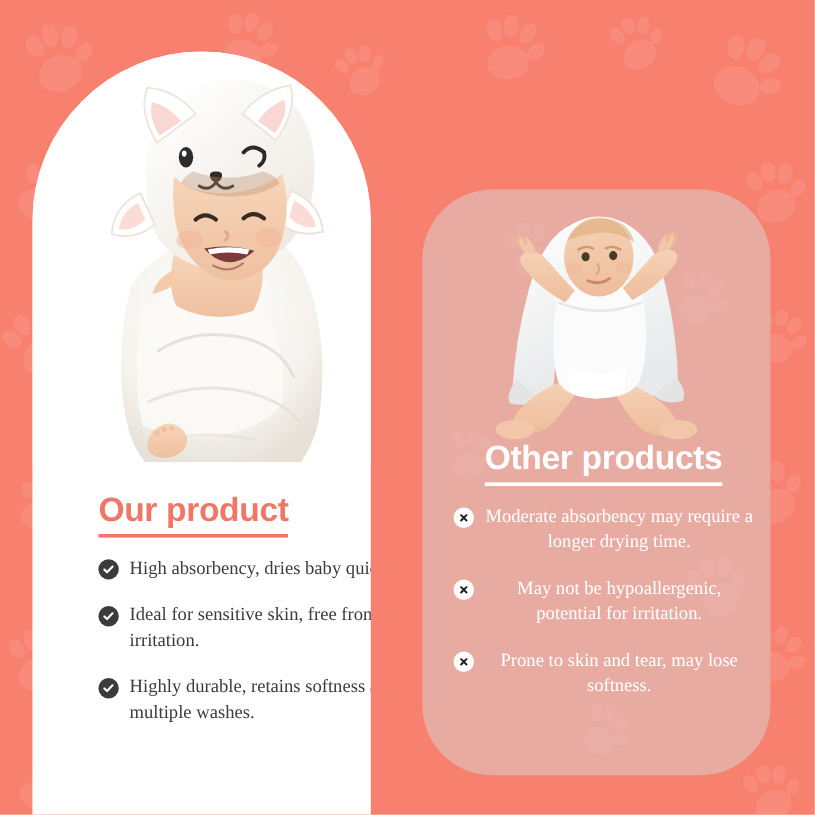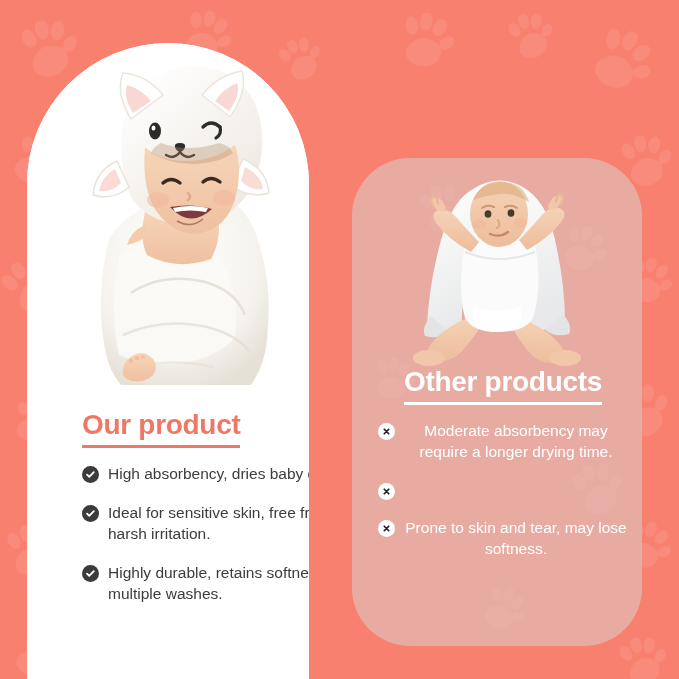--- a/index.html
+++ b/index.html
@@ -108,20 +108,21 @@
   }
   #other-heading {
     color: #ffffff;
     border-bottom: 3px solid #ffffff;
   }
 
   ul.bullets {
     list-style: none;
     margin: 0;
     padding: 0;
+    font-family: Liberation Serif, serif;
   }
   ul.bullets li {
     display: flex;
     align-items: flex-start;
     gap: 9px;
     margin-bottom: 18px;
     font-size: 15.5px;
     line-height: 1.35;
   }
   #left-column ul.bullets li { color: #3c3c3c; }
@@ -508,20 +509,21 @@
               </svg>
           </span>
           <span class="bullet-text">Moderate absorbency may require a longer drying time.</span>
         </li>
         <li>
           <span class="bullet-icon icon-cross">
             <svg width="9" height="9" viewBox="0 0 12 12">
                 <path d="M3 3 L9 9 M9 3 L3 9" stroke="#1f1f1f" stroke-width="2.2" stroke-linecap="round"></path>
               </svg>
           </span>
+          <span class="bullet-text">May not be hypoallergenic, potential for irritation.</span>
         </li>
         <li>
           <span class="bullet-icon icon-cross">
             <svg width="9" height="9" viewBox="0 0 12 12">
                 <path d="M3 3 L9 9 M9 3 L3 9" stroke="#1f1f1f" stroke-width="2.2" stroke-linecap="round"></path>
               </svg>
           </span>
           <span class="bullet-text">Prone to skin and tear, may lose softness.</span>
         </li>
       </ul>

